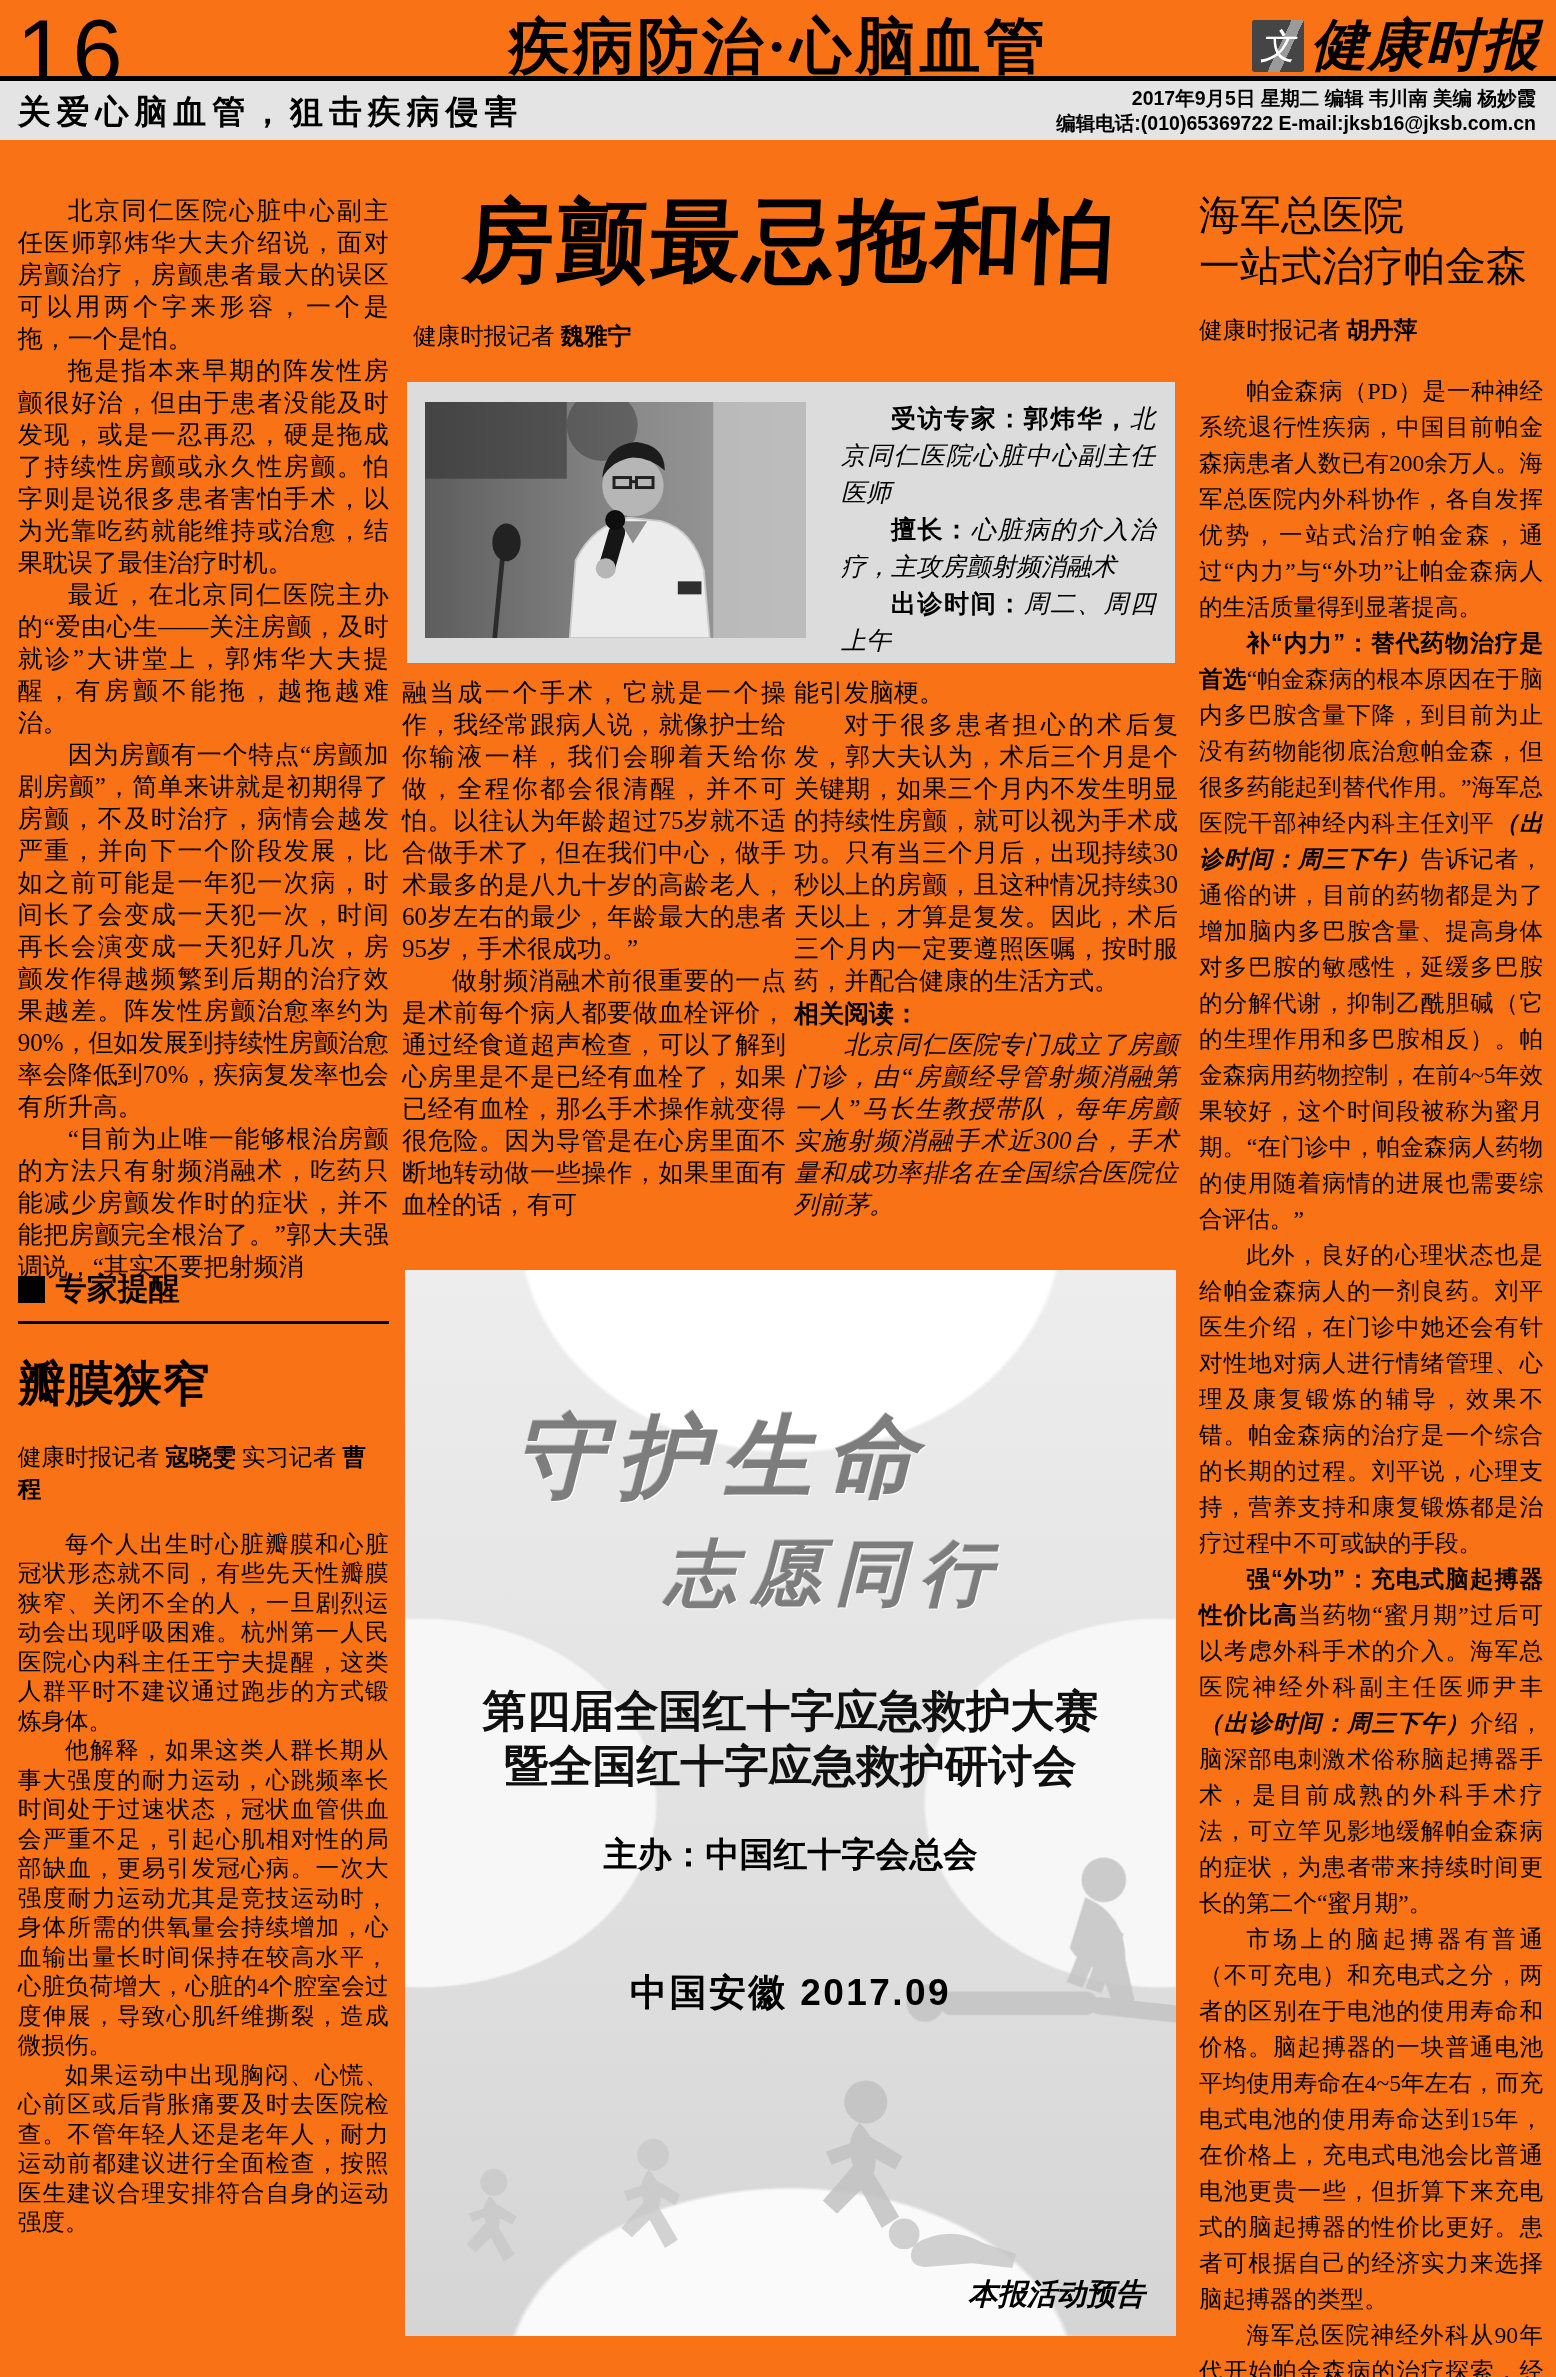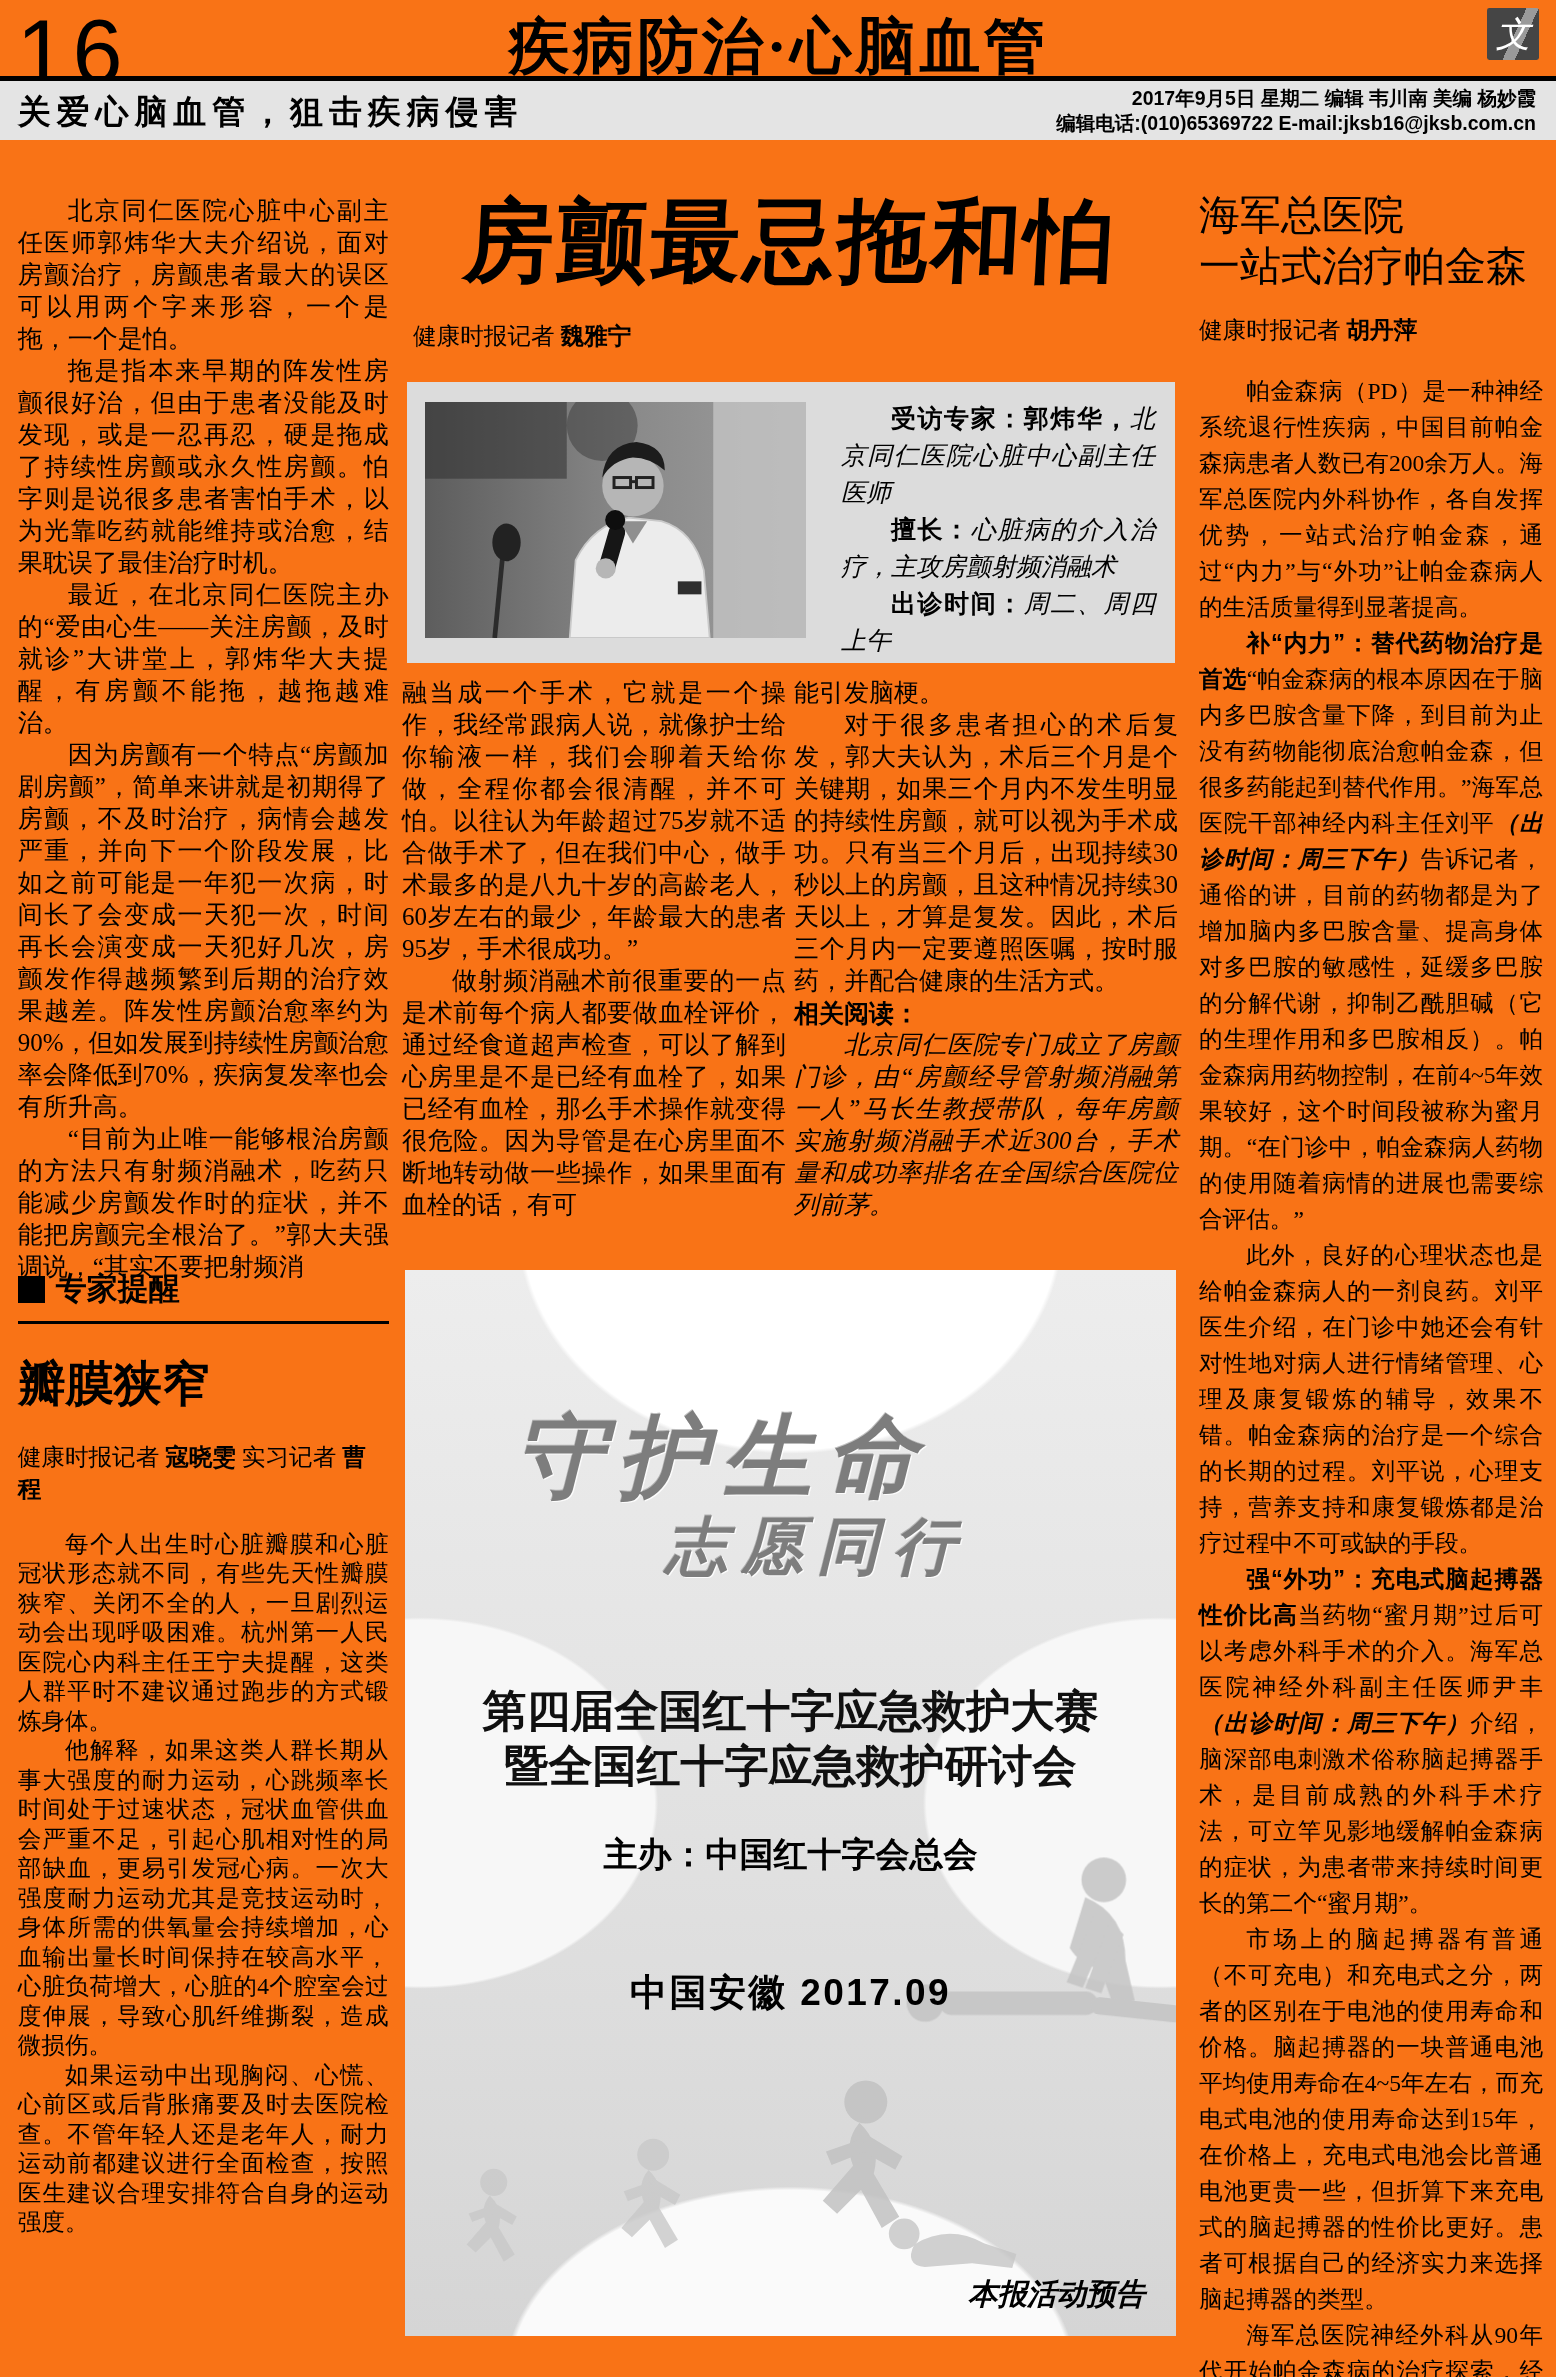--- a/index.html
+++ b/index.html
@@ -76,39 +76,40 @@
       radial-gradient(60% 36% at 50% -4%, #ffffff 0 58%, rgba(255,255,255,0) 59%),
       radial-gradient(46% 26% at 2% 50%, #f7f7f7 0 66%, rgba(247,247,247,0) 67%),
       radial-gradient(46% 26% at 98% 50%, #f7f7f7 0 66%, rgba(247,247,247,0) 67%),
       radial-gradient(70% 34% at 50% 104%, #fafafa 0 52%, rgba(250,250,250,0) 53%),
       linear-gradient(180deg, #ededed 0%, #e3e3e3 45%, #d5d5d5 100%);
   }
   #ad-silhouettes { position:absolute; left:0; top:0; width:771px; height:1066px; }
   .callig { position:absolute; font-style:italic; font-weight:bold; color:#7d7d7d; white-space:nowrap;
             text-shadow:1.2px 1.2px 0 rgba(255,255,255,.85), -0.6px -0.6px 0 rgba(80,80,80,.35); }
   .c1 { left:109px; top:127px; font-size:90px; letter-spacing:14px; }
-  .c2 { left:260px; top:235px; font-size:62px; letter-spacing:14px; }
+  .c2 { left:260px; top:257px; font-size:71px; letter-spacing:14px; }
   .ad-title { position:absolute; left:0; width:100%; text-align:center; font-family:Liberation Sans, sans-serif;
               font-weight:bold; font-size:44px; color:#101010; }
   .t1 { top:412px; } .t2 { top:467px; }
   .ad-org { position:absolute; left:0; top:562px; width:100%; text-align:center;
             font-family:"Liberation Sans",sans-serif; font-weight:600; font-size:34px; }
   .ad-loc { position:absolute; left:0; top:698px; width:100%; text-align:center;
             font-family:"Liberation Sans",sans-serif; font-weight:bold; font-size:37px; letter-spacing:2.4px; }
   .ad-note { position:absolute; right:31px; top:1005px; font-size:29.5px; font-style:italic; font-weight:bold; }
 </style>
 </head>
 <body>
 
 <div class="page">
 
   <div id="pagenum">16</div>
   <div id="section-title">疾病防治·心脑血管</div>
   <div id="masthead">
     <div class="logo-mark">文</div>
+    <div class="logo-text">健康时报</div>
   </div>
   <div id="header-rule"></div>
   <div id="topbar">
     <div id="slogan">关爱心脑血管，狙击疾病侵害</div>
     <div id="edition">
       <div>2017年9月5日 星期二  编辑 韦川南  美编 杨妙霞</div>
       <div>编辑电话:(010)65369722 E-mail:jksb16@jksb.com.cn</div>
     </div>
   </div>
 

